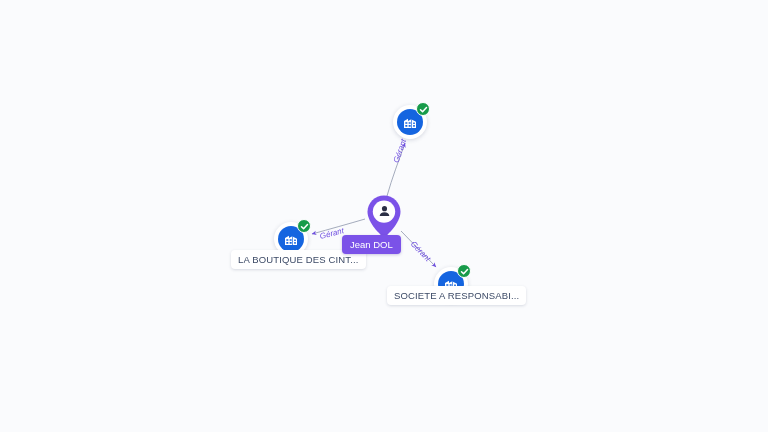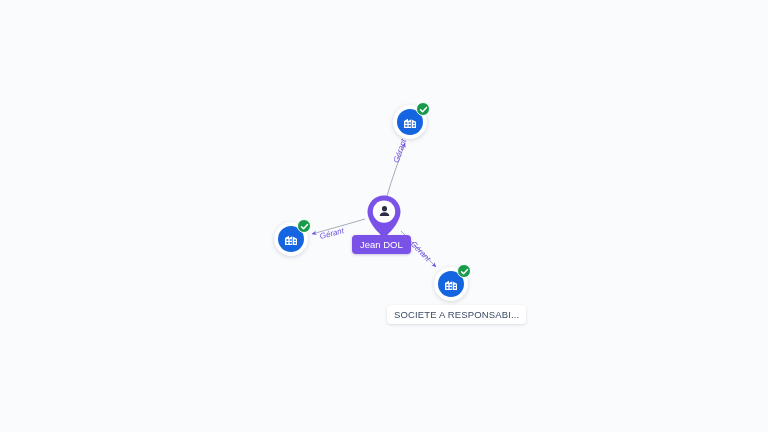--- a/index.html
+++ b/index.html
@@ -176,45 +176,46 @@
         <path d="M3 21V10.5l6-3.2v3.1l5-2.6V21H3zm2-2h3v-2.6H5V19zm0-4.2h3v-2.6H5v2.6zm5 4.2h3v-2.6h-3V19zm0-4.2h3v-2.6h-3v2.6zM15 21V8.6l6 2.9V21h-6zm1.8-2h2.4v-2.4h-2.4V19zm0-4h2.4v-2.4h-2.4V15z"></path>
       </svg>
     </div>
     <div class="verified-badge">
       <svg width="9" height="9" viewBox="0 0 24 24" fill="none" stroke="#ffffff" stroke-width="4" stroke-linecap="round" stroke-linejoin="round">
         <polyline points="4,12.5 9.5,18 20,6.5"></polyline>
       </svg>
     </div>
   </div>
 
+  <div class="node-label" style="left:231px; top:250px;">LA BOUTIQUE DES CINT...</div>
 
   <div class="company-node" style="left:434px; top:267px;">
     <div class="ring"></div>
     <div class="disc">
       <svg width="16" height="16" viewBox="0 0 24 24" fill="#ffffff">
         <path d="M3 21V10.5l6-3.2v3.1l5-2.6V21H3zm2-2h3v-2.6H5V19zm0-4.2h3v-2.6H5v2.6zm5 4.2h3v-2.6h-3V19zm0-4.2h3v-2.6h-3v2.6zM15 21V8.6l6 2.9V21h-6zm1.8-2h2.4v-2.4h-2.4V19zm0-4h2.4v-2.4h-2.4V15z"></path>
       </svg>
     </div>
     <div class="verified-badge">
       <svg width="9" height="9" viewBox="0 0 24 24" fill="none" stroke="#ffffff" stroke-width="4" stroke-linecap="round" stroke-linejoin="round">
         <polyline points="4,12.5 9.5,18 20,6.5"></polyline>
       </svg>
     </div>
   </div>
 
-  <div class="node-label" style="left:387px; top:305px;">SOCIETE A RESPONSABI...</div>
+  <div class="node-label" style="left:387px; top:286px;">SOCIETE A RESPONSABI...</div>
 
   <div class="person-node" style="left:364px; top:193px;">
     <svg class="pin" viewBox="0 0 40 48" xmlns="http://www.w3.org/2000/svg">
       <path d="M20 2.5c-9.1 0-16.5 7.3-16.5 16.3 0 11.2 13.6 23.6 15.3 25.1.7.6 1.7.6 2.4 0 1.7-1.5 15.3-13.9 15.3-25.1C36.5 9.8 29.1 2.5 20 2.5z" fill="#7b52e8"></path>
       <circle cx="20" cy="18.6" r="11.2" fill="#ffffff"></circle>
     </svg>
     <div class="person-glyph">
       <svg width="15" height="15" viewBox="0 0 24 24" fill="#2b2f45">
         <circle cx="12" cy="7.4" r="4.1"></circle>
         <path d="M12 13.2c-4.3 0-7.7 2.6-7.7 5.8h15.4c0-3.2-3.4-5.8-7.7-5.8z"></path>
       </svg>
     </div>
   </div>
 
-  <div class="person-label" style="left:352px; top:235px;">Jean DOL</div>
+  <div class="person-label" style="left:342px; top:235px;">Jean DOL</div>
 
 </div>
 
 </body></html>

